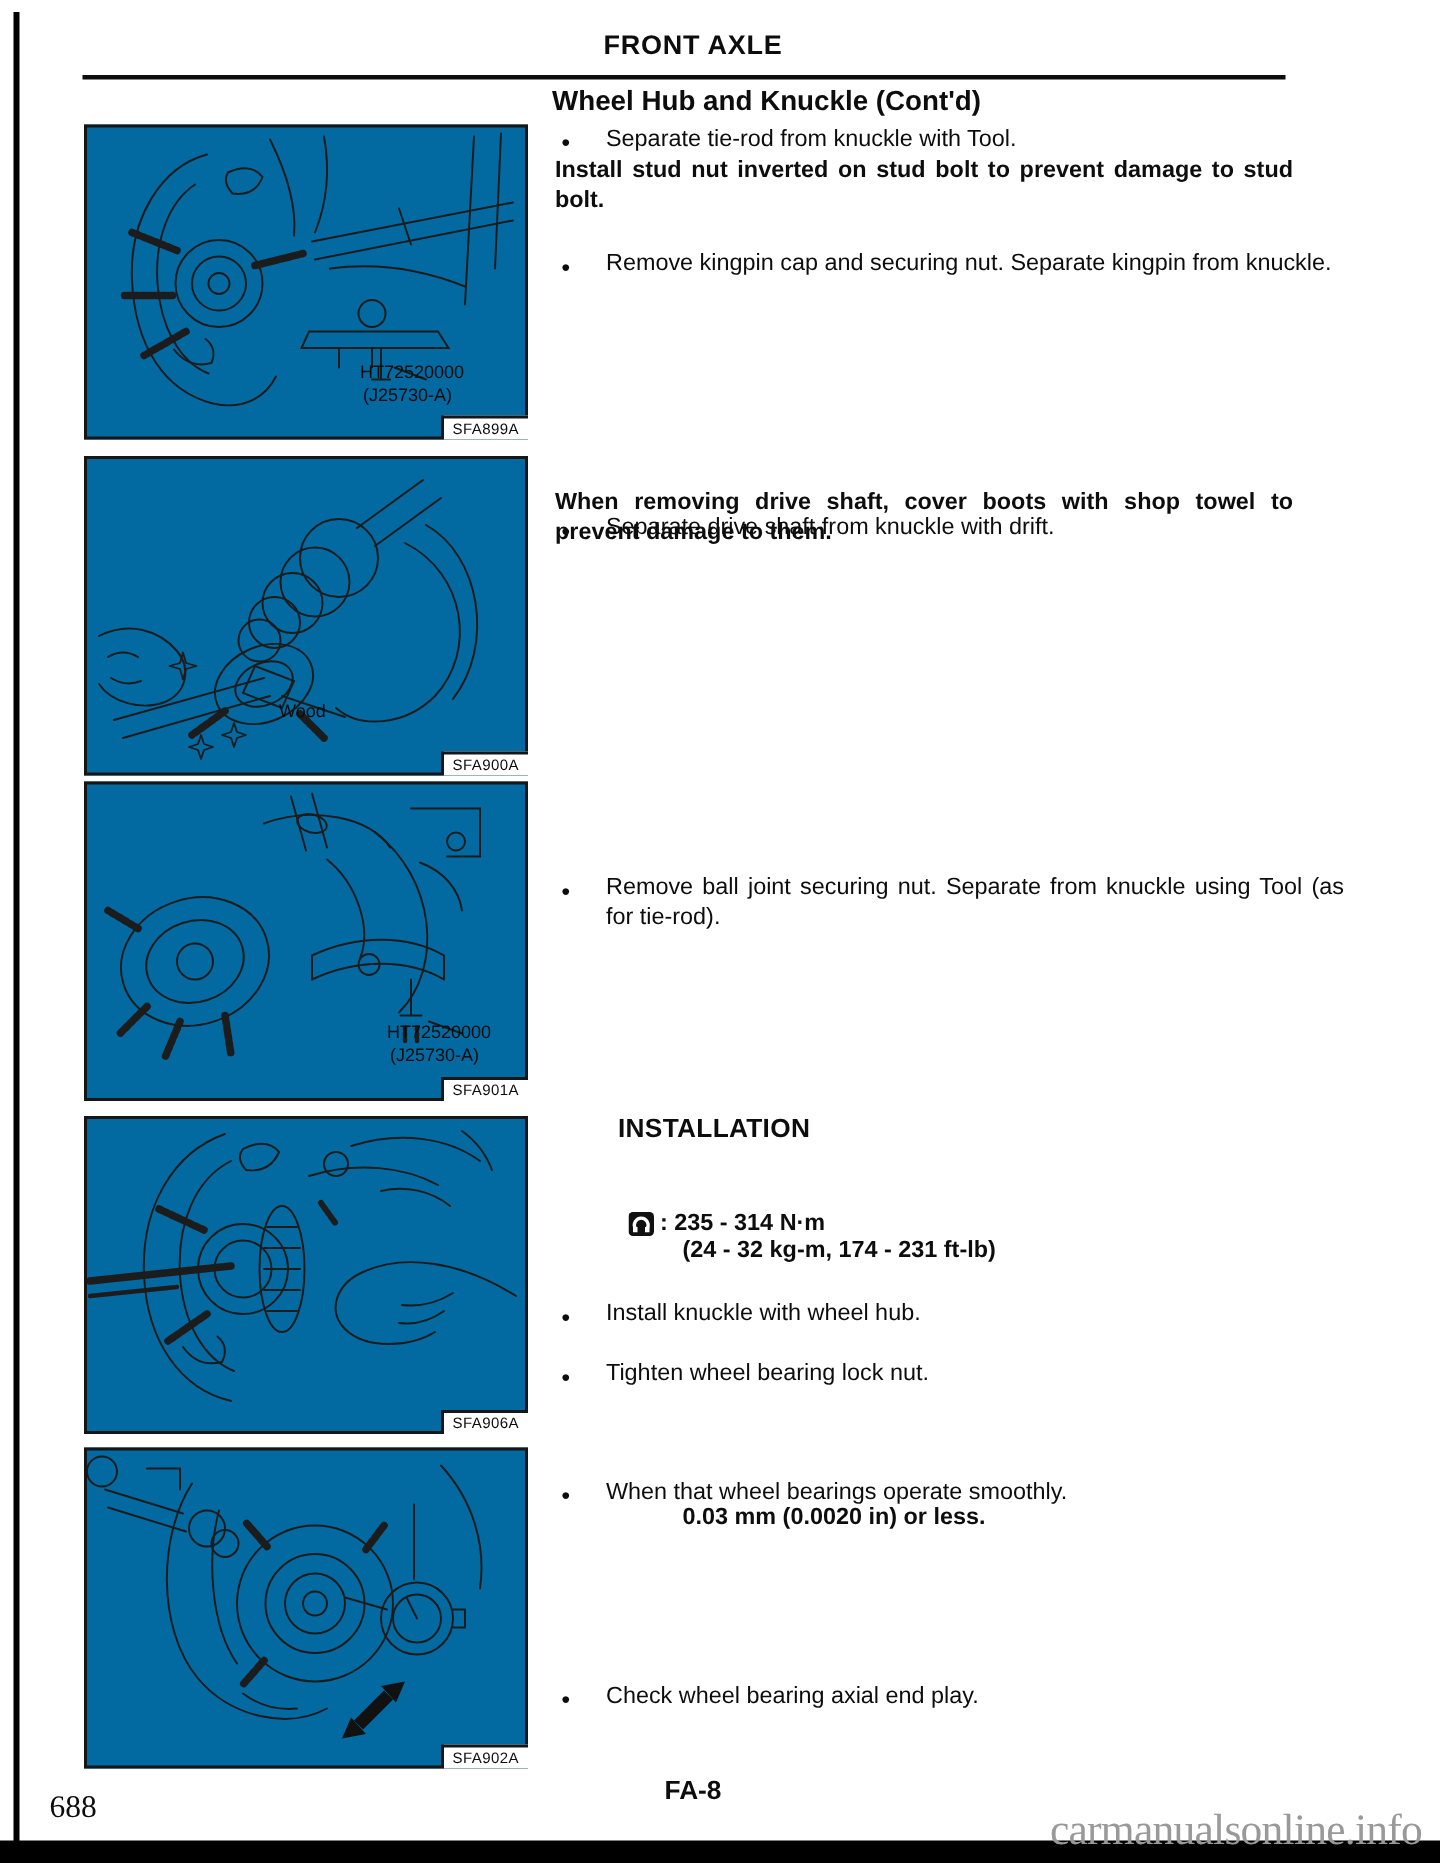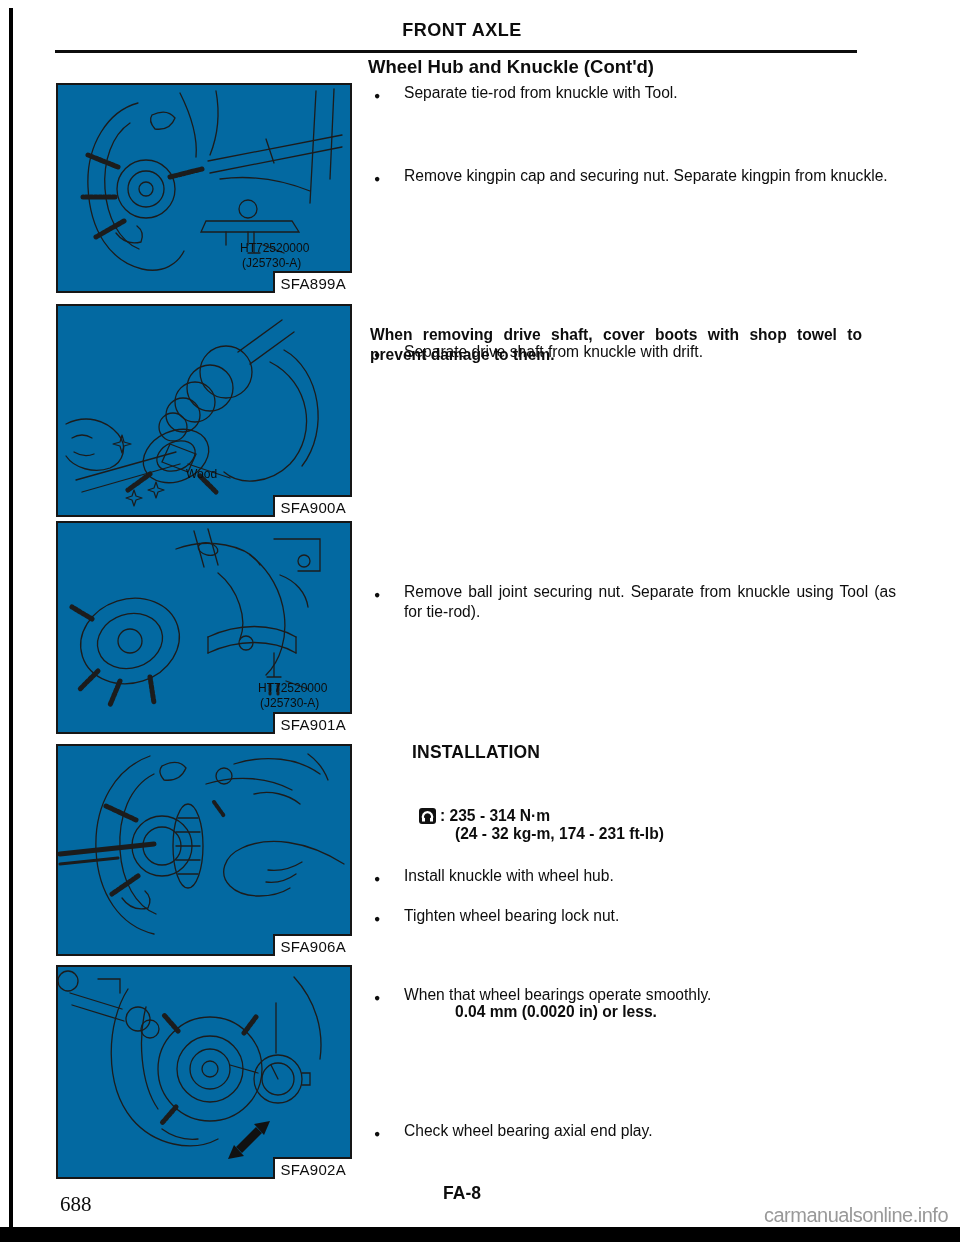--- a/index.html
+++ b/index.html
@@ -15,36 +15,36 @@
   
   .doc-header{left:0; top:20px; width:924px; text-align:center;
     font-weight:bold; font-size:18px; letter-spacing:.5px;}
   .header-rule{left:55px; top:50px; width:802px; height:3px; background:#0d0d0d;}
   .section-title{left:368px; top:56px; width:520px; font-weight:bold; font-size:18.5px;}
   
   .fig{position:absolute; left:56px; width:292px; border:2px solid #161616; background:#0369a1;}
   .fig svg{display:block;}
   .figcode{position:absolute; right:-2px; bottom:-2px; border:2px solid #161616;
     border-right:none; border-bottom:none; background:#fff;
-    font-size:15px; padding:2px 6px 1px 6px; letter-spacing:.3px;}
+    font-size:10px; padding:2px 6px 1px 6px; letter-spacing:.3px;}
   .figlabel{position:absolute; font-size:12px; white-space:nowrap; background:transparent;}
   
   .txt{position:absolute; left:370px; width:492px; font-size:15.6px; line-height:20px;}
   .bullet{padding-left:34px; position:relative; text-align:justify;}
   .bullet::before{content:"\25CF"; position:absolute; left:4px; top:2px; font-size:10.5px;}
   .bold{font-weight:bold;}
   .note{text-align:justify; font-weight:bold;}
   .heading{font-weight:bold; font-size:17.5px; letter-spacing:.2px;margin-left:42px;}
   .torque-row{display:flex; align-items:center; gap:4px; font-weight:bold;}
   .torque-icon{width:17px; height:16px; flex:0 0 auto;}
   
   .page-code{left:0; top:1183px; width:924px; text-align:center; font-weight:bold; font-size:17.5px;}
-  .page-number{left:33px; top:1192px; font-family:"Liberation Serif", serif; font-size:21px;margin-left:27px;}
+  .page-number{left:33px; top:1192px; font-family:"Liberation Serif", serif; font-size:21px;}
   .watermark{left:520px; top:1204px; width:428px; text-align:right;
-    font-size:20px; color:#999999; letter-spacing:-.5px; z-index:5;}
+    font-size:29px; color:#999999; letter-spacing:-.5px; z-index:5;font-family:Liberation Serif, serif;}
 </style>
 </head>
 <body>
 
 <div class="page">
 
   <div class="abs left-binding-bar"></div>
 
   <div class="abs doc-header">FRONT AXLE</div>
   <div class="abs header-rule"></div>
@@ -209,20 +209,21 @@
         <path d="M178,180 L198,160 L204,166 L184,186 z"></path>
         <path d="M170,192 l16,-3 l-10,-11 z"></path>
         <path d="M212,154 l-16,3 l10,11 z"></path>
       </g>
     </svg>
     <span class="figcode">SFA902A</span>
   </div>
 
   <div class="abs txt bullet" style="top:83px;">Separate tie-rod from knuckle with Tool.</div>
 
+  <div class="abs txt note" style="top:104px;">Install stud nut inverted on stud bolt to prevent damage to stud bolt.</div>
 
   <div class="abs txt bullet" style="top:146px;">Remove kingpin cap and securing nut. Separate kingpin from knuckle.</div>
 
   <div class="abs txt bullet" style="top:302px;">Separate drive shaft from knuckle with drift.</div>
 
   <div class="abs txt note" style="top:325px;">When removing drive shaft, cover boots with shop towel to prevent damage to them.</div>
 
   <div class="abs txt bullet" style="top:522px;">Remove ball joint securing nut. Separate from knuckle using Tool (as for tie-rod).</div>
 
   <div class="abs txt heading" style="top:742px;">INSTALLATION</div>
@@ -241,20 +242,20 @@
     <span>: 235 - 314 N·m</span>
   </div>
 
   <div class="abs txt bold" style="top:824px; left:455px; width:404px;">(24 - 32 kg-m, 174 - 231 ft-lb)</div>
 
   <div class="abs txt bullet" style="top:845px;">When that wheel bearings operate smoothly.</div>
 
   <div class="abs txt bullet" style="top:961px;">Check wheel bearing axial end play.</div>
 
 
-  <div class="abs txt bold" style="top:1002px; left:455px; width:404px;">0.04 mm (0.0020 in) or less.</div>
+  <div class="abs txt bold" style="top:1002px; left:455px; width:404px;">0.03 mm (0.0020 in) or less.</div>
 
   <div class="abs page-code">FA-8</div>
   <div class="abs page-number">688</div>
   <div class="abs watermark">carmanualsonline.info</div>
   <div class="abs bottom-black-bar"></div>
 
 </div>
 
 </body></html>

